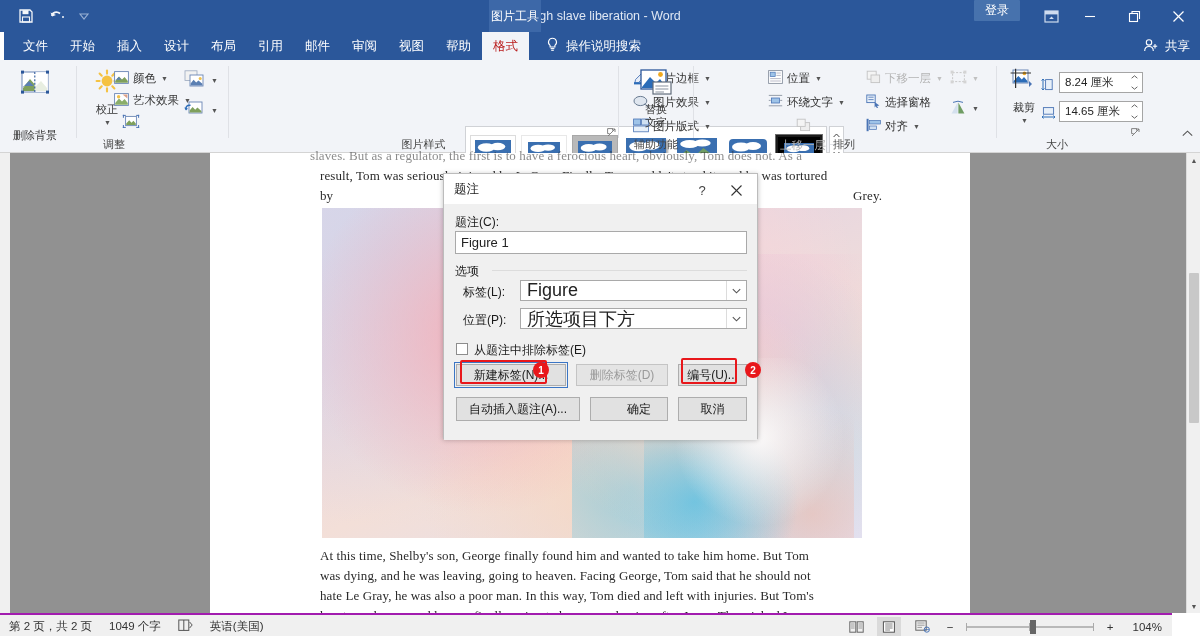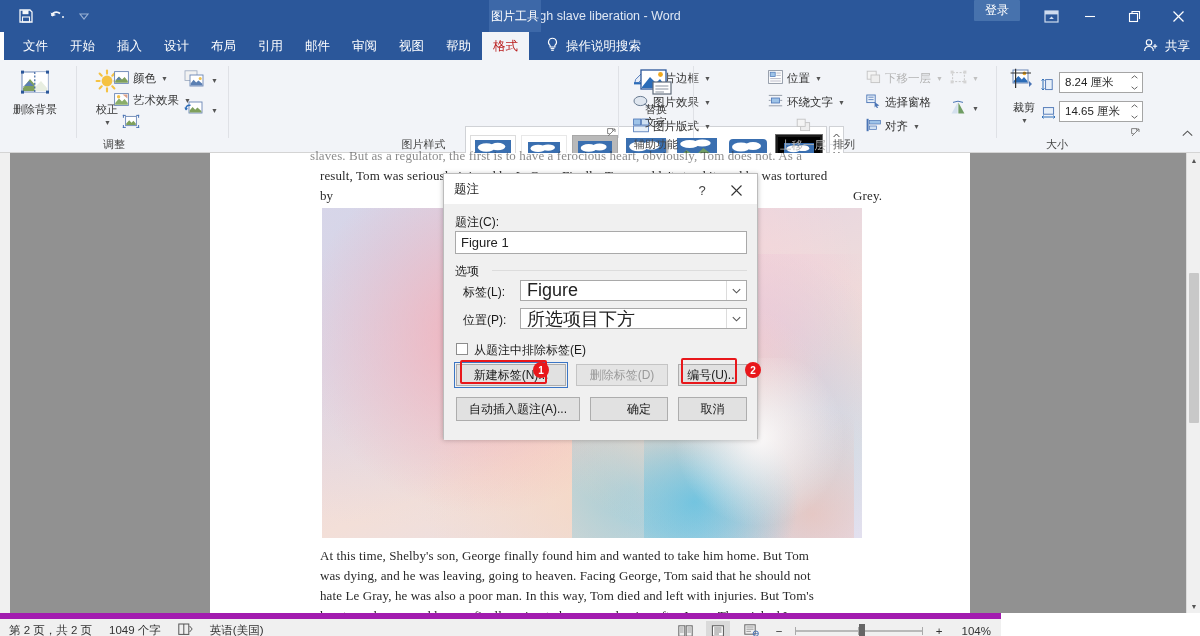--- a/index.html
+++ b/index.html
@@ -197,22 +197,22 @@
   
   .annbox{ position:absolute; border:2.5px solid #e8171b; border-radius:2px; pointer-events:none; }
   .annnum{
     position:absolute; width:16px; height:16px; border-radius:50%;
     background:#e8171b; color:#fff; font-size:10px; font-weight:bold;
     display:flex; align-items:center; justify-content:center;
   }
 
   
   .status{
-    position:absolute; left:0; top:613px; width:1001px; height:23px;
-    background:#f0f0f0; border-top:6px solid #a21caf;
+    position:absolute; left:0; top:613px; width:1172px; height:23px;
+    background:#f0f0f0; border-top:2px solid #a21caf;
     font-size:11.5px; color:#333;
   }
   .st-left{ position:absolute; left:9px; top:0; height:23px; display:flex; align-items:center; gap:17px; }
   .st-right{ position:absolute; right:10px; top:0; height:23px; display:flex; align-items:center; gap:9px; }
   .viewbtn{ width:24px; height:19px; display:flex; align-items:center; justify-content:center; }
   .viewbtn.sel{ background:#dadada; }
   .zslider{ position:relative; width:128px; height:16px; display:flex; align-items:center; }
   .ztrack{ position:absolute; left:0; right:0; top:7px; height:2px; background:#b9b9b9; }
   .zthumb{ position:absolute; left:64px; top:1px; width:6px; height:14px; background:#666; }
   .ztick{ position:absolute; top:4px; width:1px; height:8px; background:#aaa; }
@@ -310,21 +310,21 @@
           <line x1="9.8" y1="8.2" x2="14.2" y2="8.2" stroke="#fff" stroke-width="1.1"></line>
         </svg>
     </span>
     <span>共享</span>
   </div>
 </div>
 
 <div class="ribbon">
 
   <div class="rgroup" style="left:0;width:228px;">
-    <div class="bigbtn" style="left:4px;top:8px;">
+    <div class="bigbtn" style="left:4px;top:8px;gap:26px;">
       <span class="bi">
         <svg width="30" height="30" viewBox="0 0 30 30">
           <rect x="2" y="4" width="26" height="20" fill="#fff" stroke="#6a86b5" stroke-width="1"></rect>
           <path d="M3 20 L10 11 L16 18 L21 13 L27 20 V23 H3 Z" fill="#7fa05c"></path>
           <path d="M3 19 L9 13 L14 18 H3 Z" fill="#5b7fb3"></path>
           <rect x="14.5" y="4" width="13.5" height="20" fill="rgba(255,255,255,.82)"></rect>
           <line x1="14.8" y1="4" x2="14.8" y2="24" stroke="#2b579a" stroke-width="1.1" stroke-dasharray="2,1.6"></line>
           <rect x="1" y="2.6" width="3" height="3" fill="#2b579a"></rect>
             <rect x="26" y="2.6" width="3" height="3" fill="#2b579a"></rect>
           <rect x="1" y="22.6" width="3" height="3" fill="#2b579a"></rect>

